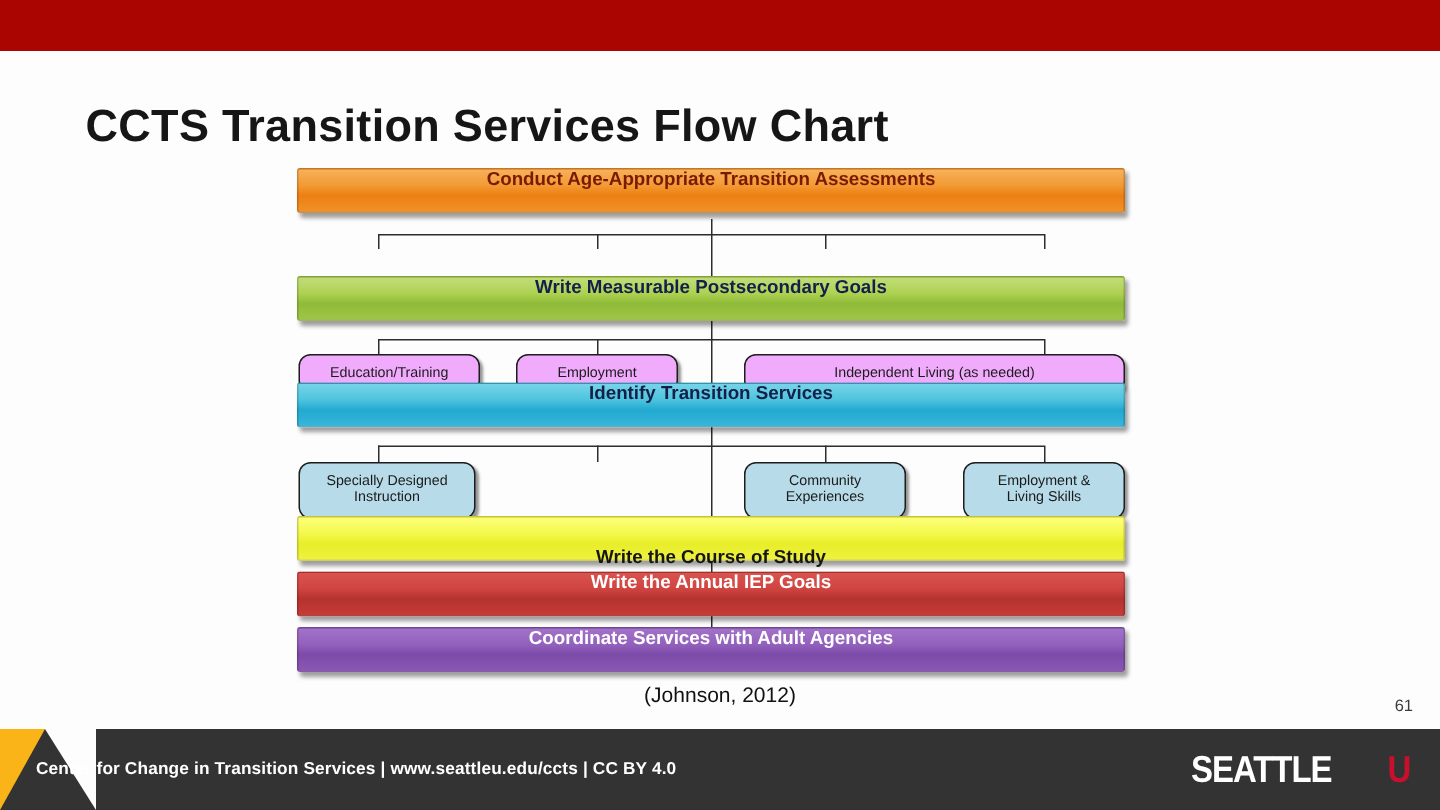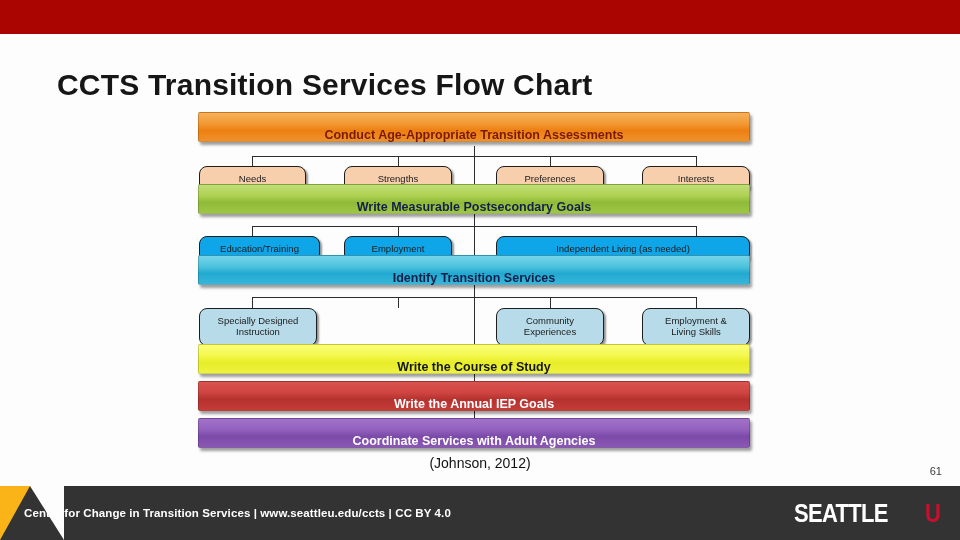--- a/index.html
+++ b/index.html
@@ -56,21 +56,21 @@
 
   
   .bar {
     position: absolute;
     left: 0;
     width: 552px;
     height: 30px;
     border-radius: 2px;
     box-sizing: border-box;
     display: flex;
-    align-items: flex-end;
+    align-items: flex-start;
     justify-content: center;
     z-index: 3;
     box-shadow: 2px 3px 3px rgba(0,0,0,0.38);
     border: 1px solid rgba(0,0,0,0.18);
     text-align: center;
   }
   .bar span {
     font-size: 12.5px;
     font-weight: bold;
     line-height: 1;
@@ -124,21 +124,21 @@
     text-align: center;
     box-shadow: 2px 2px 2px rgba(0,0,0,0.42);
   }
   .subbox span {
     font-size: 9.5px;
     color: #1b1b1b;
     line-height: 1.15;
     padding: 0 3px;
   }
   .subbox.peach { background: #f8cfad; }
-  .subbox.sage  { background: #0ea5e9; }
+  .subbox.sage  { background: #f0abfc; }
   .subbox.sky   { background: #b7dbe9; }
 
   
   .rail {
     position: absolute;
     height: 1px;
     background: #2d2d2d;
     z-index: 1;
   }
   .drop {
@@ -244,34 +244,20 @@
   <div class="bar orange" style="top:0px;">
     <span>Conduct Age-Appropriate Transition Assessments</span>
   </div>
 
   <div class="rail" style="top:44px; left:54px; width:444px;"></div>
   <div class="drop" style="top:44px; left:54px;  height:10px;"></div>
   <div class="drop" style="top:44px; left:200px; height:10px;"></div>
   <div class="drop" style="top:44px; left:352px; height:10px;"></div>
   <div class="drop" style="top:44px; left:498px; height:10px;"></div>
 
-  <div class="subrow" style="top:40px; height:28px;">
-    <div class="subbox peach" style="left:1px;   top:14px; width:107px; height:26px;">
-      <span>Needs</span>
-    </div>
-    <div class="subbox peach" style="left:146px; top:14px; width:108px; height:26px;">
-      <span>Strengths</span>
-    </div>
-    <div class="subbox peach" style="left:298px; top:14px; width:108px; height:26px;">
-      <span>Preferences</span>
-    </div>
-    <div class="subbox peach" style="left:444px; top:14px; width:108px; height:26px;">
-      <span>Interests</span>
-    </div>
-  </div>
 
   <div class="bar green" style="top:72px;">
     <span>Write Measurable Postsecondary  Goals</span>
   </div>
   <div class="rail" style="top:114px; left:54px; width:444px;"></div>
   <div class="drop" style="top:114px; left:54px;  height:10px;"></div>
   <div class="drop" style="top:114px; left:200px; height:10px;"></div>
   <div class="drop" style="top:114px; left:498px; height:10px;"></div>
 
   <div class="subrow" style="top:110px; height:28px;">

